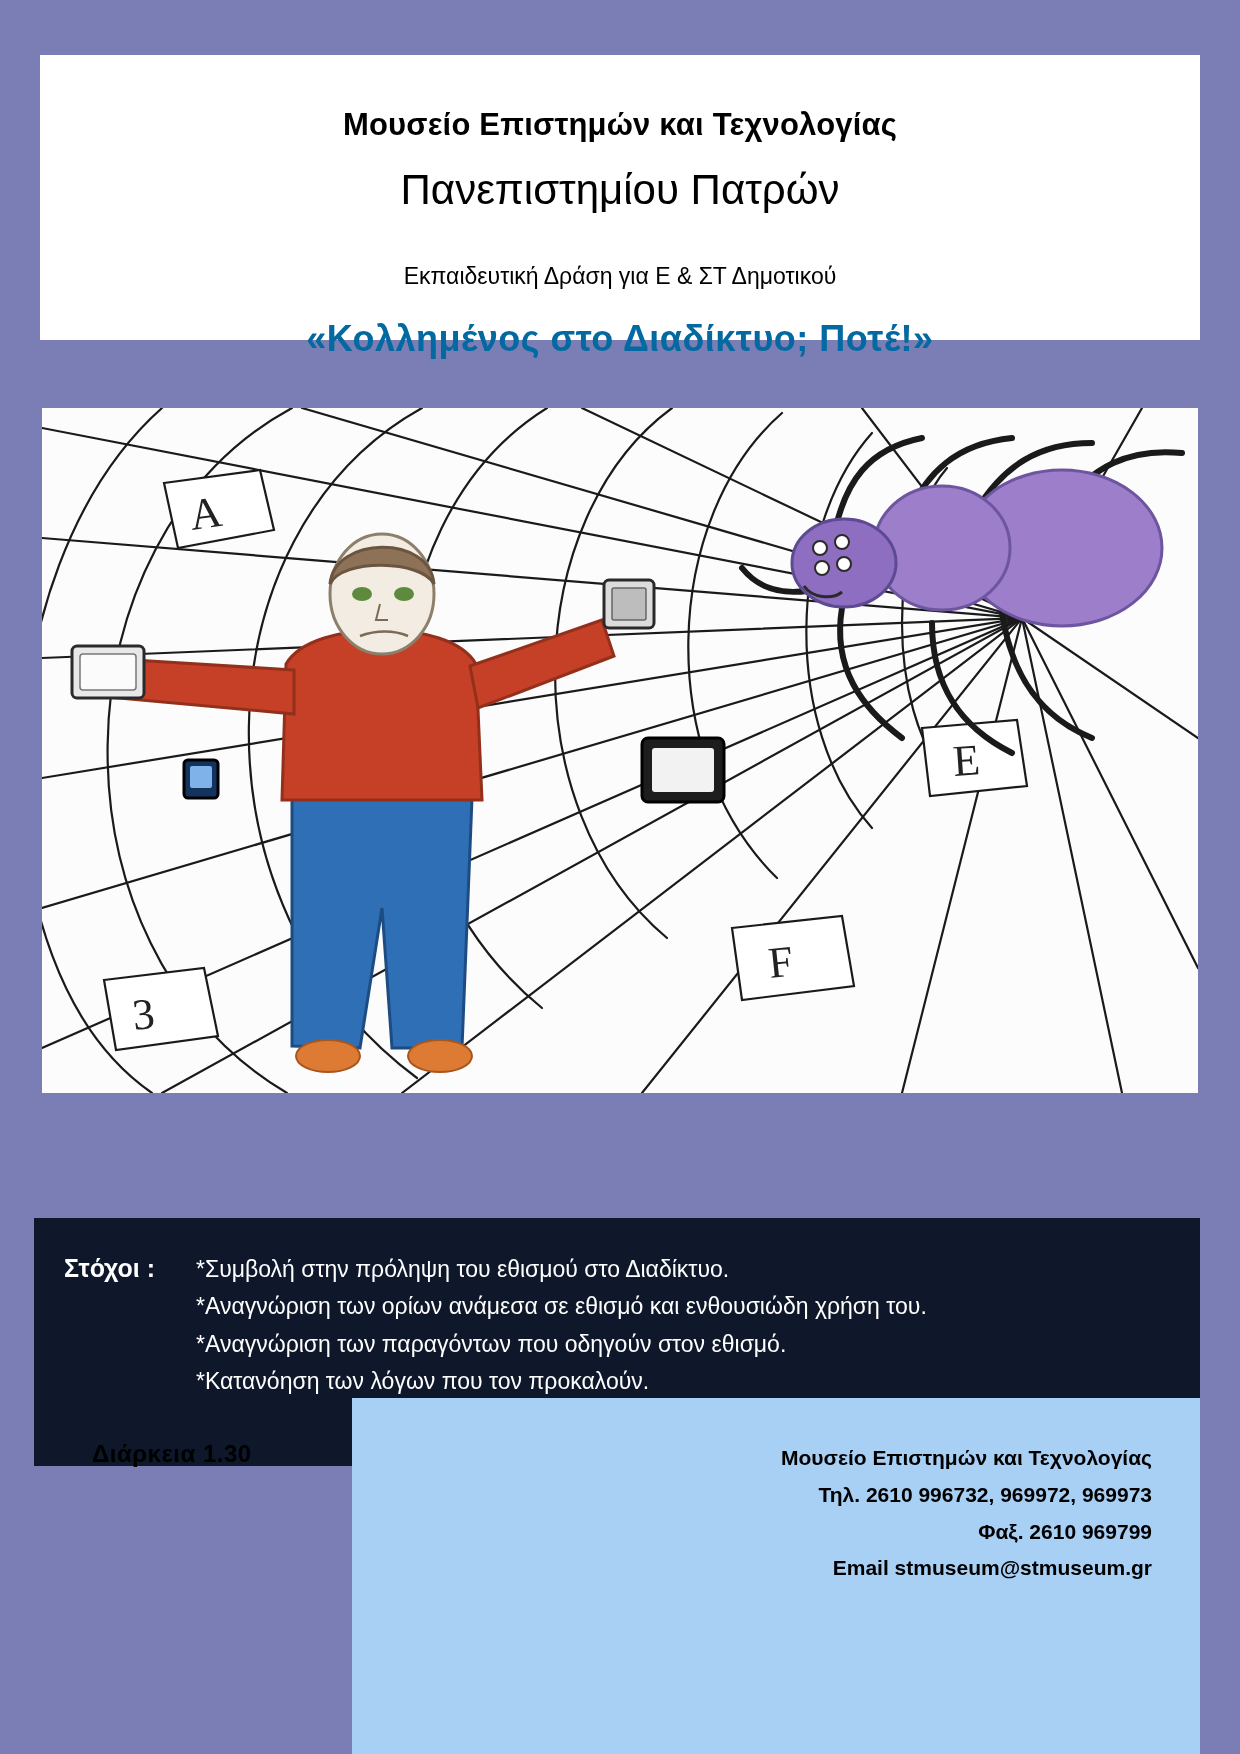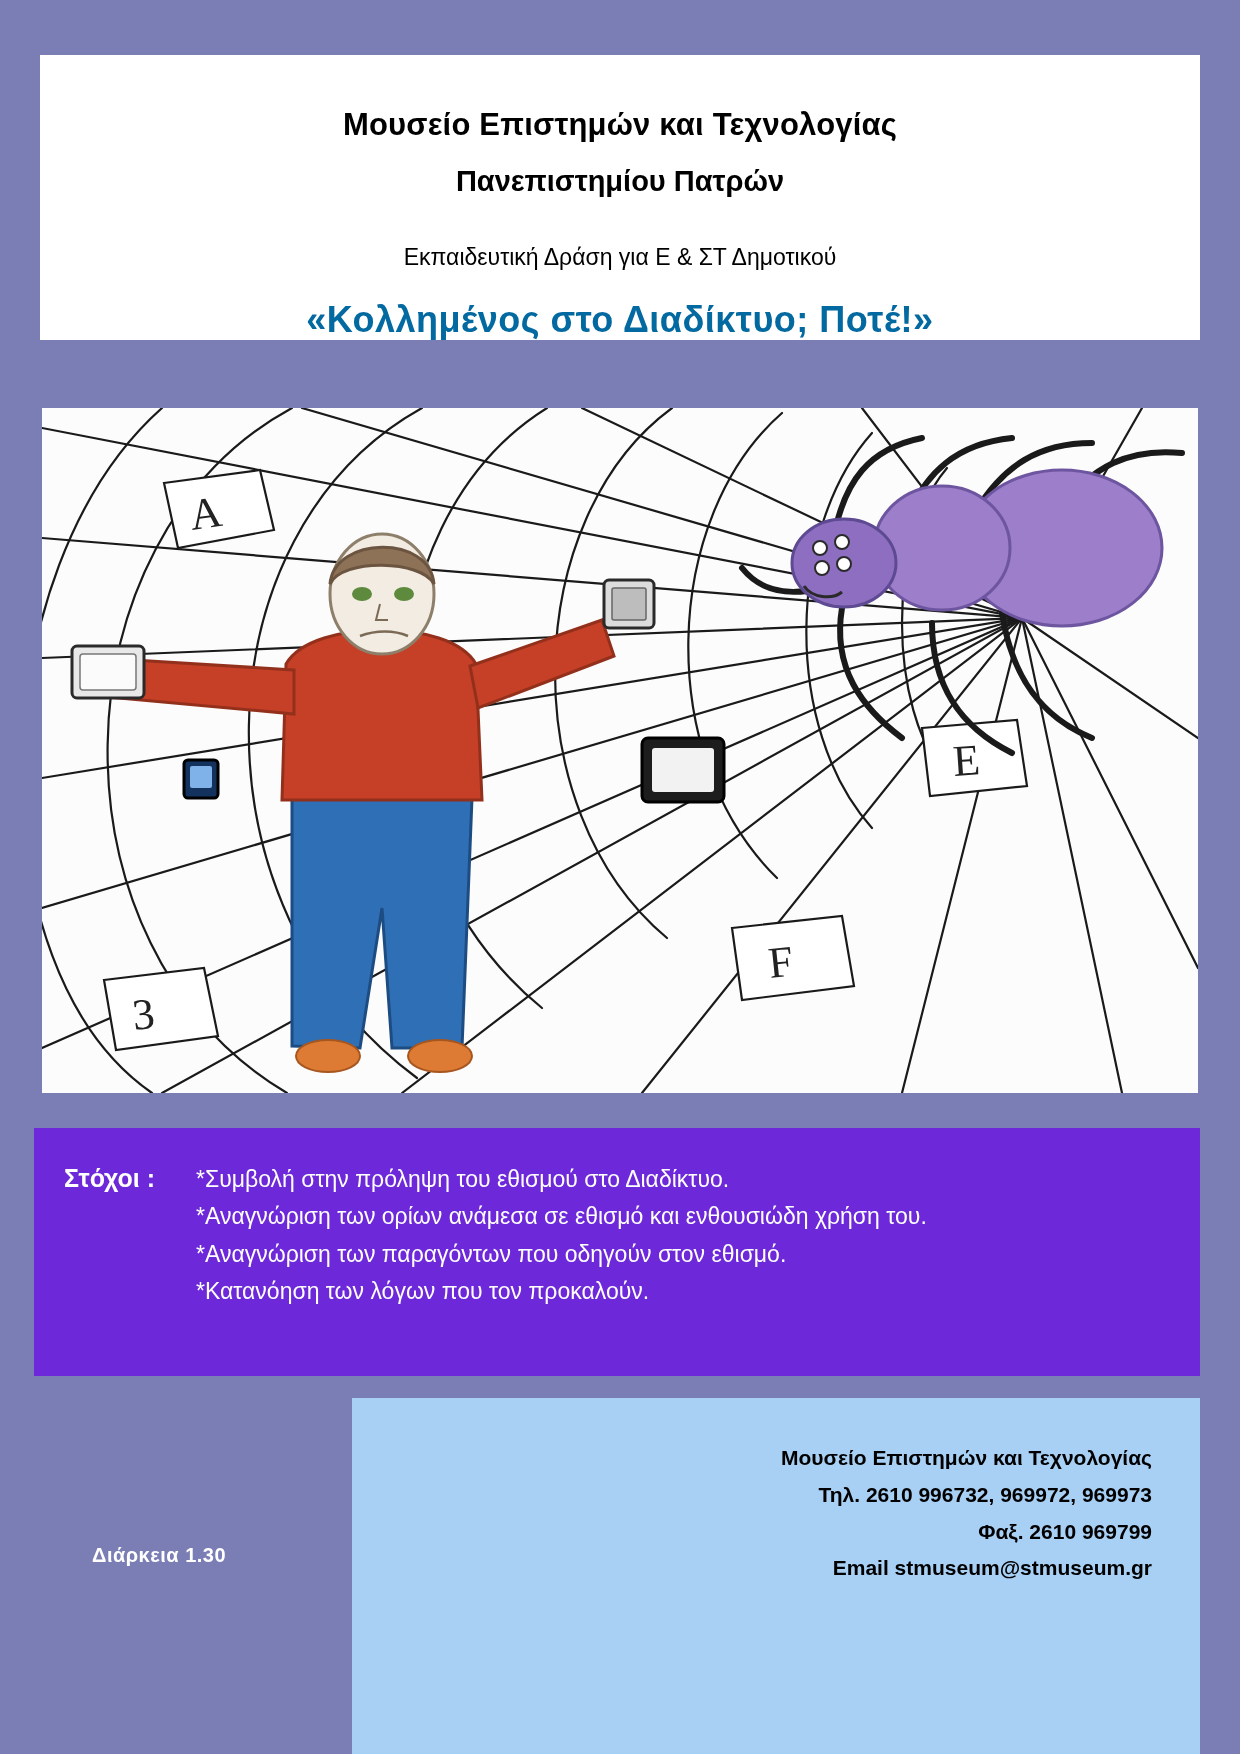--- a/index.html
+++ b/index.html
@@ -33,22 +33,22 @@
     text-align: center;
   }
   .museum-line1 {
     font-size: 31px;
     font-weight: bold;
     color: #000000;
     line-height: 1.45;
     letter-spacing: 0.2px;
   }
   .museum-line2 {
-    font-size: 29px;
-    font-weight: bold;
+    font-size: 42px;
+    font-weight: normal;
     color: #000000;
     line-height: 1.45;
     margin-top: 12px;
   }
   .subtitle {
     font-size: 23px;
     color: #000000;
     margin-top: 42px;
     font-weight: normal;
   }
@@ -71,24 +71,24 @@
     overflow: hidden;
   }
   .drawing svg {
     display: block;
   }
 
   
   .goals-box {
     position: absolute;
     left: 34px;
-    top: 1128px;
+    top: 1218px;
     width: 1166px;
     height: 248px;
-    background: #6d28d9;
+    background: #0f172a;
     box-sizing: border-box;
   }
   .goals-label {
     position: absolute;
     left: 30px;
     top: 36px;
     font-size: 25px;
     font-weight: bold;
     color: #ffffff;
   }
@@ -120,24 +120,24 @@
   .contact-box div {
     font-size: 21px;
     font-weight: bold;
     color: #000000;
     line-height: 1.75;
   }
 
   .duration {
     position: absolute;
     left: 92px;
-    top: 1544px;
-    font-size: 20px;
-    font-weight: bold;
-    color: #ffffff;
+    top: 1440px;
+    font-size: 24px;
+    font-weight: bold;
+    color: #000000;
     letter-spacing: 0.5px;
   }
 </style>
 </head>
 <body>
 
 <div class="poster">
 
   <div class="header-box">
     <div class="museum-line1">Μουσείο Επιστημών και Τεχνολογίας</div>

